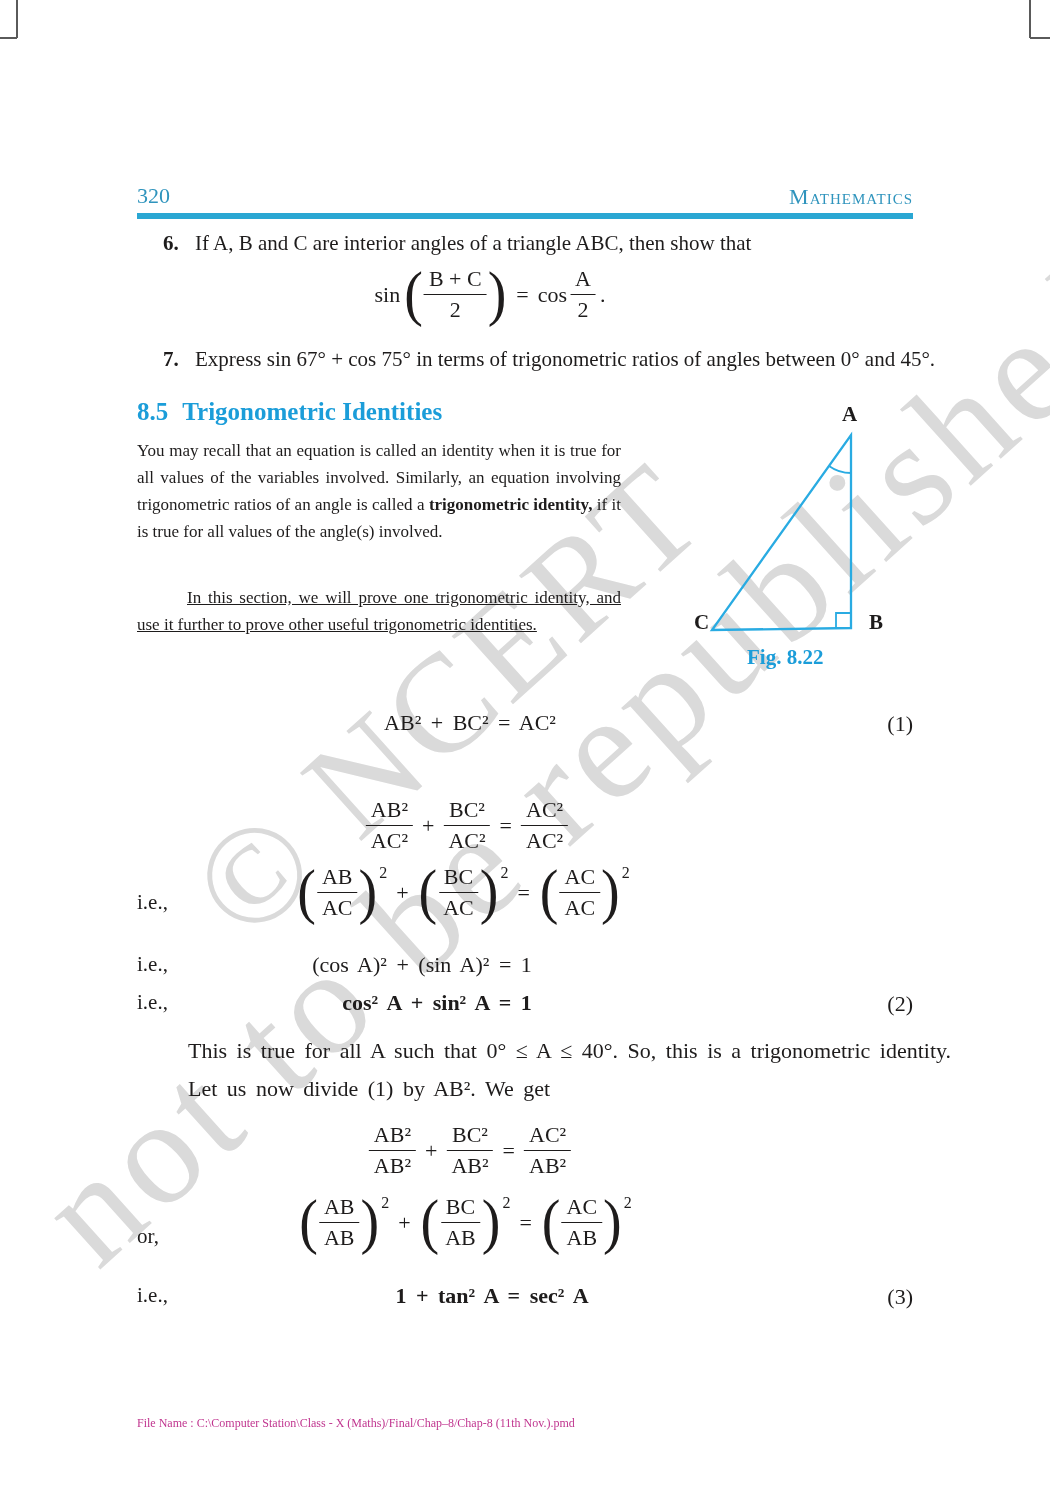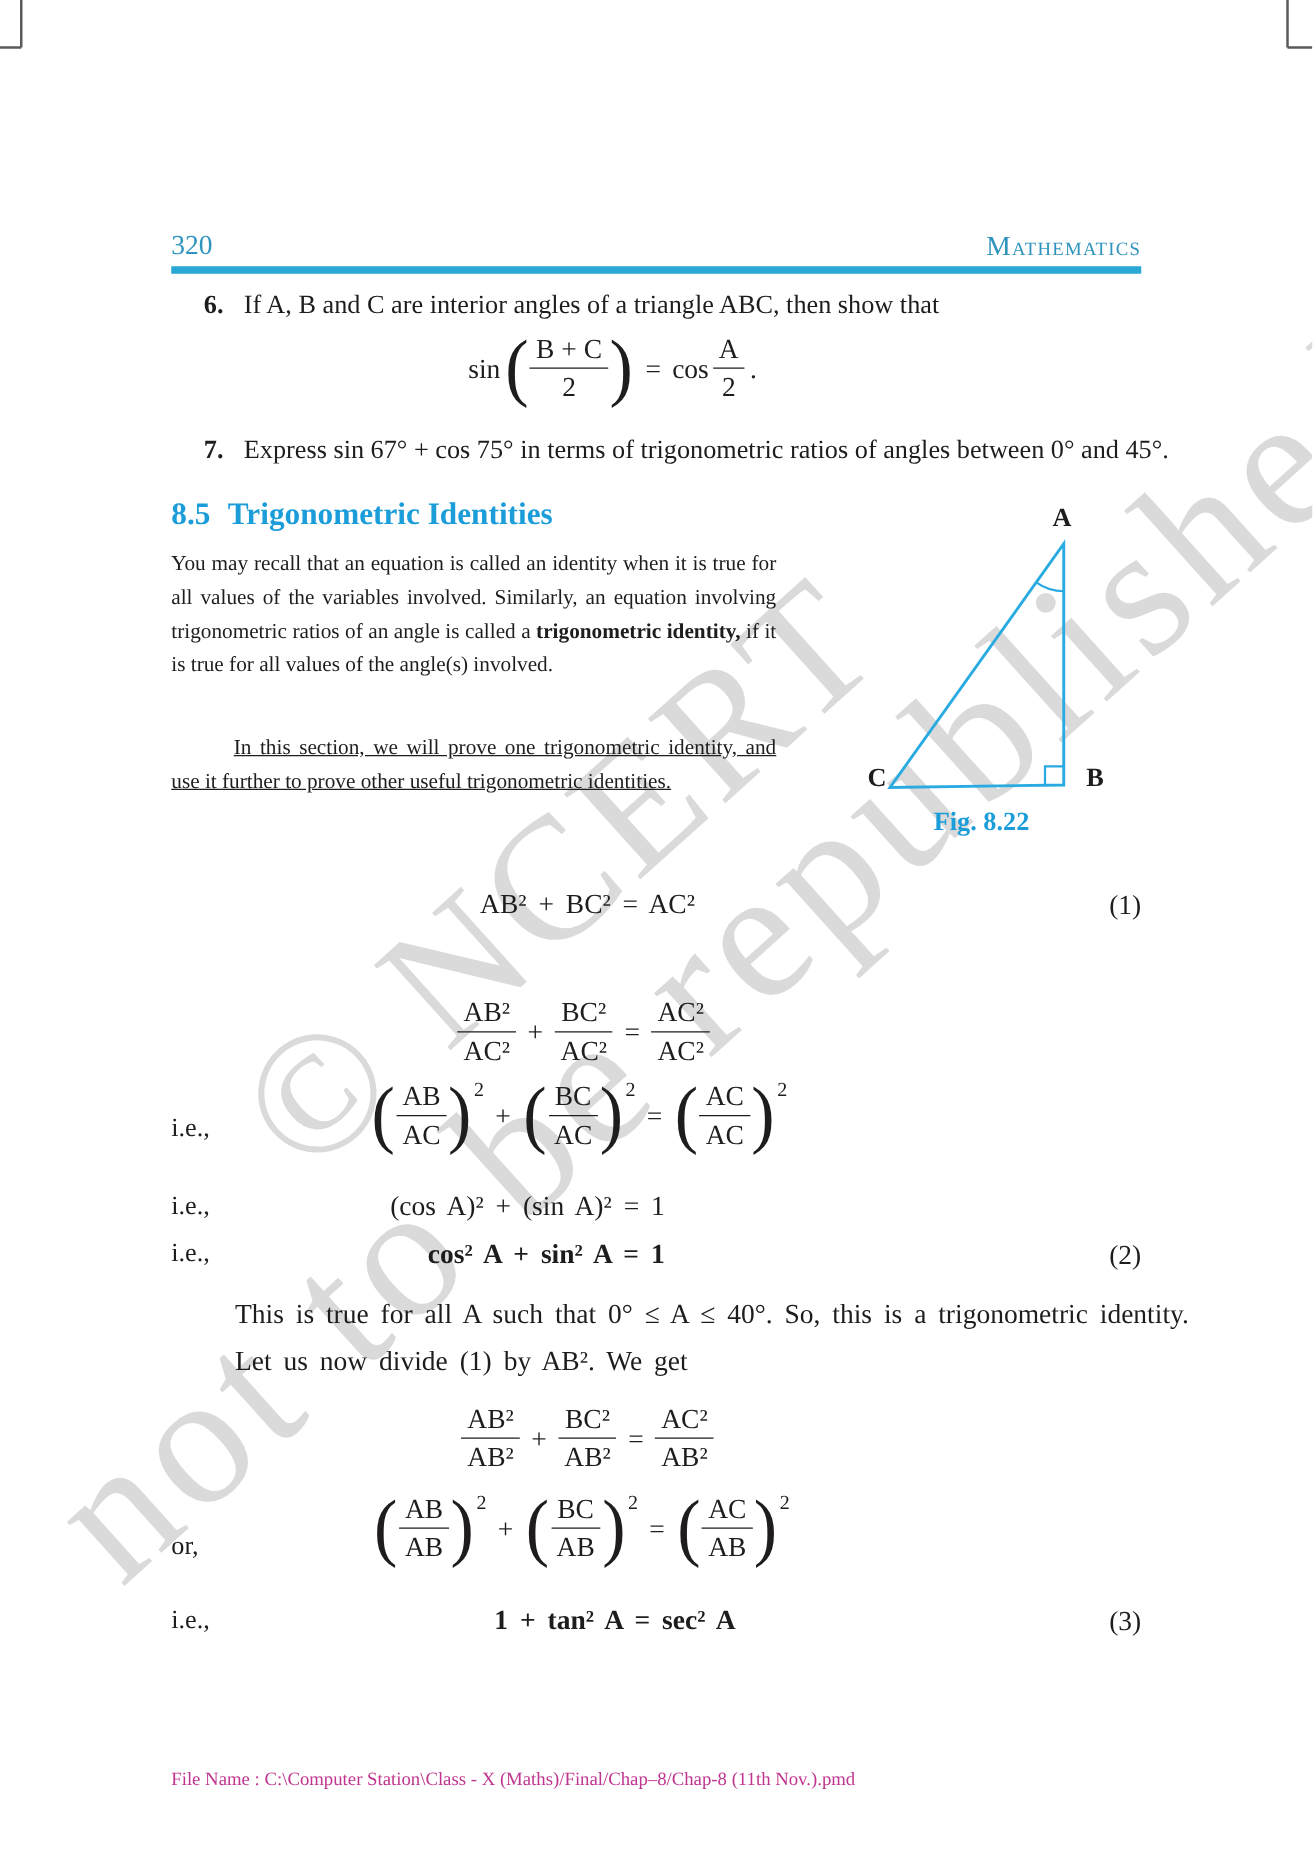--- a/index.html
+++ b/index.html
@@ -35,21 +35,21 @@
   .psup { font-size:16px; align-self:flex-start; margin-top:0px; margin-left:1px; }
   .op { margin:0 9px; }
   .fn { margin-right:3px; }
   .period { margin-left:4px; }
   .lbl { font-size:21px; }
   
   .fig-label { font-size:21px; font-weight:bold; }
   .fig-caption { font-size:21px; font-weight:bold; color:#1b9dd9; }
   .figure-svg { position:absolute; left:688px; top:403px; z-index:2; }
   
-  .footer { font-size:15px; color:#c0358f; }
+  .footer { font-size:12px; color:#c0358f; }
   
   .wm { position:absolute; color:#dadada; z-index:1; white-space:nowrap;
         transform-origin:0 0; transform:rotate(-42deg); font-family:"Liberation Serif", serif; }
   .wm1 { left:160px; top:850px; font-size:140px; letter-spacing:5px; }
   .wm2 { left:6px; top:1170px; font-size:150px; letter-spacing:7px; }
   
   .crop { position:absolute; background:#5a5a5a; z-index:3; }
 </style>
 </head>
 <body>

